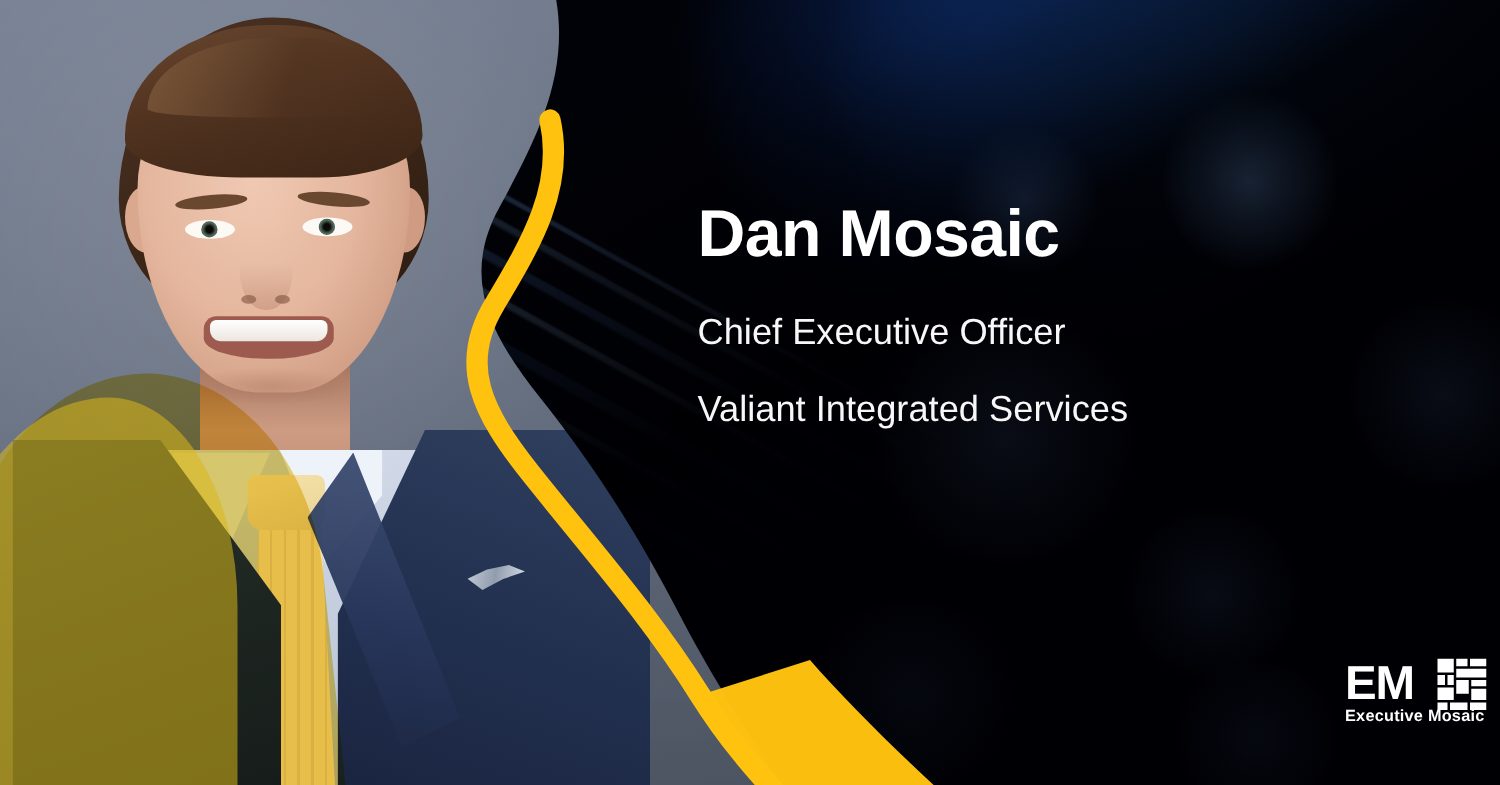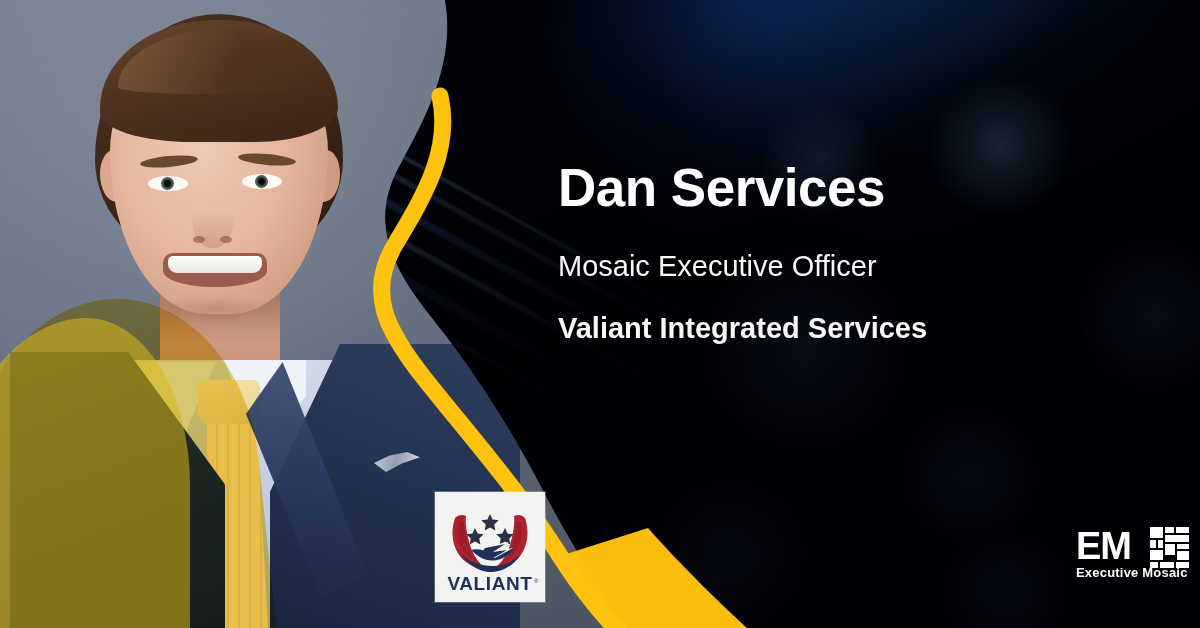--- a/index.html
+++ b/index.html
@@ -212,21 +212,21 @@
   .title {
     font-size: 29px;
     font-weight: normal;
     color: #f7f7f7;
     margin: 34px 0 0 0;
     letter-spacing: 0px;
     white-space: nowrap;
   }
   .company {
     font-size: 29px;
-    font-weight: bold;
+    font-weight: normal;
     color: #f7f7f7;
     margin: 29px 0 0 0;
     letter-spacing: 0px;
     white-space: nowrap;
   }
 
   
   .valiant-card {
     position: absolute;
     left: 435px;
@@ -307,48 +307,25 @@
     <div class="yellow-blob"></div>
   </div>
   <div class="yellow-blob2"></div>
 
   <svg class="svg-overlay" viewBox="0 0 1200 628">
     <path d="M440,96 C452,150 424,196 396,243 C366,292 386,330 424,378 C470,436 520,492 560,556 C584,594 606,618 626,640" fill="none" stroke="#FFC20E" stroke-width="17" stroke-linecap="round"></path>
     <path d="M560,556 C584,594 606,618 626,640 L760,640 C716,600 676,560 648,528" fill="#FFC20E" opacity="0.98"></path>
   </svg>
 
   <div class="text-col">
-    <h1 class="name">Dan Services</h1>
-    <p class="title">Mosaic Executive Officer</p>
+    <h1 class="name">Dan Mosaic</h1>
+    <p class="title">Chief Executive Officer</p>
     <p class="company">Valiant Integrated Services</p>
   </div>
 
-  <div class="valiant-card">
-    <svg width="110" height="110" viewBox="0 0 110 110">
-      <rect x="0" y="0" width="110" height="110" fill="#F3F3F1"></rect>
-
-      <path d="M20,26 C14,44 19,63 34,72 C44,78 55,80 55,80 C46,74 38,64 35,53 C32,42 30,33 31,24 C27,22 23,23 20,26 Z" fill="#AE2230"></path>
-      <path d="M24,30 C20,46 26,60 40,69 C33,58 29,45 29,30 Z" fill="#8E1B26" opacity="0.55"></path>
-
-      <path d="M90,26 C96,44 91,63 76,72 C66,78 55,80 55,80 C64,74 72,64 75,53 C78,42 80,33 79,24 C83,22 87,23 90,26 Z" fill="#AE2230"></path>
-      <path d="M86,30 C90,46 84,60 70,69 C77,58 81,45 81,30 Z" fill="#8E1B26" opacity="0.55"></path>
-
-      <path d="M55,22 l2.6,5.6 6.1,.7 -4.5,4.2 1.2,6.1 -5.4,-3 -5.4,3 1.2,-6.1 -4.5,-4.2 6.1,-.7 Z" fill="#2B3044"></path>
-      <path d="M40,36 l2.6,5.6 6.1,.7 -4.5,4.2 1.2,6.1 -5.4,-3 -5.4,3 1.2,-6.1 -4.5,-4.2 6.1,-.7 Z" fill="#2B3044"></path>
-      <path d="M70,36 l2.6,5.6 6.1,.7 -4.5,4.2 1.2,6.1 -5.4,-3 -5.4,3 1.2,-6.1 -4.5,-4.2 6.1,-.7 Z" fill="#2B3044"></path>
-
-      <path d="M26,62 C34,74 46,81 58,80 C70,79 80,72 86,62 C78,70 68,74 58,74 C46,74 34,70 26,62 Z" fill="#1F3159"></path>
-      <path d="M36,58 C44,66 52,70 62,68 C70,66 76,61 80,56 C72,60 64,62 56,60 C48,58 42,56 36,58 Z" fill="#1F3159"></path>
-      <path d="M52,54 L74,50 L62,58 L78,56 L60,66 L48,62 Z" fill="#FFFFFF" opacity="0.85"></path>
-      <path d="M50,56 L70,52 L58,60 L72,58 L58,66 L46,62 Z" fill="#1F3159"></path>
-
-      <text x="55" y="98" text-anchor="middle" font-family="'Liberation Sans', sans-serif" font-size="19" font-weight="bold" fill="#1F3159" letter-spacing="0.6">VALIANT</text>
-      <text x="99" y="91" font-family="'Liberation Sans', sans-serif" font-size="6" fill="#1F3159">®</text>
-    </svg>
-  </div>
 
   <div class="em-logo">
     <svg width="124" height="56" viewBox="0 0 124 56">
 
       <text x="0" y="36" font-family="'Liberation Sans', sans-serif" font-size="38" font-weight="bold" fill="#FFFFFF" letter-spacing="-1">EM</text>
 
       <g fill="#FFFFFF">
         <rect x="74" y="4" width="13" height="11"></rect>
         <rect x="89" y="4" width="9" height="6"></rect>
         <rect x="100" y="4" width="13" height="6"></rect>

